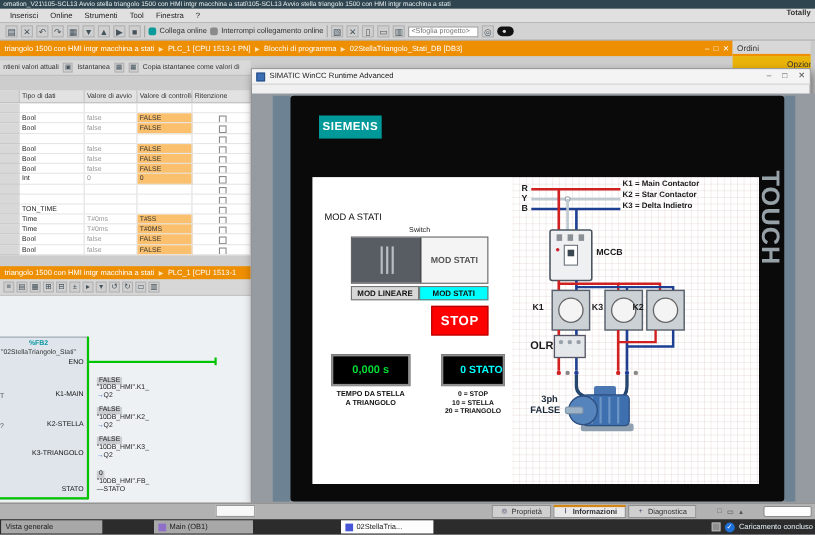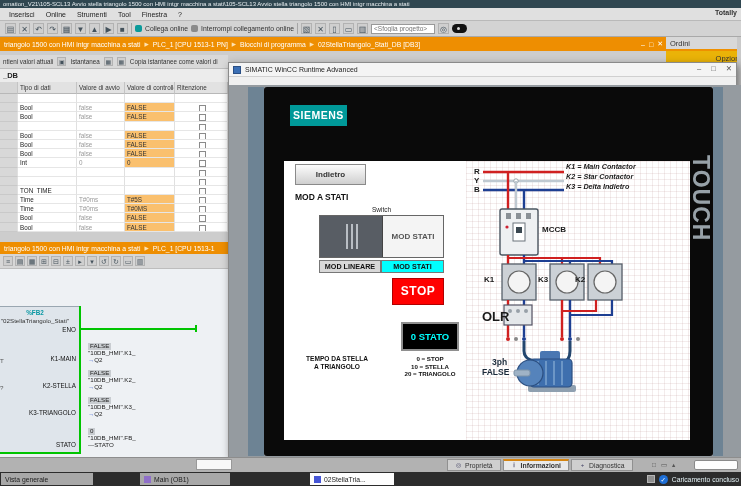--- a/index.html
+++ b/index.html
@@ -87,50 +87,50 @@
   .siemenslogo{position:absolute;left:26px;top:18px;width:57px;height:21px;background:#009999;color:#fff;
                font-weight:bold;font-size:10.5px;line-height:21px;text-align:center;letter-spacing:.5px;}
   .product{position:absolute;right:26px;top:12px;font-size:15.5px;color:#efefef;letter-spacing:1px;}
   .touch{position:absolute;right:-1px;top:68px;height:140px;writing-mode:vertical-rl;
          font-size:23px;font-weight:bold;color:#97a1a8;letter-spacing:1px;}
   .screen{position:absolute;left:20px;top:74px;width:406px;height:279px;background:#fff;}
   
   .hbtn-back{position:absolute;left:11px;top:3px;width:71px;height:21px;
              background:linear-gradient(#fdfdfd,#cfcfcf);border:1px solid #8a8a8a;box-sizing:border-box;
              font-size:8px;font-weight:bold;color:#333;text-align:center;line-height:19px;}
-  .modtitle{position:absolute;left:11px;top:31px;font-size:8.5px;font-weight:bold;color:#111;}
+  .modtitle{position:absolute;left:11px;top:31px;font-size:8.5px;font-weight:normal;color:#111;}
   .swlabel{position:absolute;left:35px;top:45px;width:125px;text-align:center;font-size:6.5px;color:#222;}
   .toggle{position:absolute;left:35px;top:54px;width:125px;height:43px;border:1px solid #666;
           background:#f4f4f4;box-sizing:border-box;}
   .toggle .knob{position:absolute;left:0;top:0;width:62px;height:41px;background:#585d64;border-right:1px solid #444;}
   .toggle .grip{position:absolute;left:26px;top:8px;width:2px;height:25px;background:#b9bec4;box-shadow:5px 0 0 #b9bec4,10px 0 0 #b9bec4;}
   .toggle .tval{position:absolute;left:62px;top:0;width:62px;height:41px;font-size:8px;font-weight:bold;
                 color:#555;text-align:center;line-height:41px;}
   .chip{position:absolute;top:99px;height:13px;border:1px solid #777;box-sizing:border-box;
         font-size:7.2px;font-weight:bold;color:#111;text-align:center;line-height:11px;}
   .chipL{left:35px;width:62px;background:#d8d8d8;}
   .chipR{left:97px;width:63px;background:#00FFFF;}
   .hstart{position:absolute;left:37px;top:117px;width:54px;height:27px;background:#2F9E50;border:1px solid #1d7038;
           color:#fff;font-size:12px;font-weight:bold;text-align:center;line-height:25px;box-sizing:border-box;letter-spacing:.5px;}
   .hstop{position:absolute;left:108px;top:117px;width:52px;height:27px;background:#FF0000;border:1px solid #b00000;
          color:#fff;font-size:12px;font-weight:bold;text-align:center;line-height:25px;box-sizing:border-box;letter-spacing:.5px;}
   .lcd{position:absolute;top:161px;height:29px;background:#000;border:2px solid #8f8f8f;box-sizing:border-box;
        font-weight:bold;text-align:center;line-height:25px;}
   .lcdT{left:17px;width:72px;color:#00DD33;font-size:10px;}
-  .lcdS{left:117px;width:58px;color:#00FFFF;font-size:9.5px;}
+  .lcdS{left:117px;width:58px;color:#00FFFF;font-size:9.5px;text-align:right;}
   .cap{position:absolute;font-size:6.6px;font-weight:bold;color:#111;text-align:center;line-height:8px;}
   .capT{left:7px;top:194px;width:92px;}
   .capS{left:101px;top:194px;width:90px;line-height:7.6px;font-size:6.2px;}
   
   .diagram{position:absolute;left:182px;top:0;width:224px;height:279px;
            background-image:linear-gradient(rgba(190,150,150,.18) 1px,transparent 1px),
                             linear-gradient(90deg,rgba(190,150,150,.18) 1px,transparent 1px);
            background-size:6px 6px;}
   .dlab{position:absolute;font-weight:bold;color:#1a1a1a;white-space:nowrap;}
-  .legend{position:absolute;left:100px;top:1px;width:124px;font-size:7.2px;font-weight:bold;color:#1a1a1a;line-height:10px;font-style:italic;}
+  .legend{position:absolute;left:100px;top:1px;width:124px;font-size:7.2px;font-weight:bold;color:#1a1a1a;line-height:10px;}
   
   .tabsrow{left:0;top:457px;width:741px;height:15px;background:#b2b2b2;border-top:1px solid #8d8d8d;box-sizing:border-box;}
   .cornerbox{position:absolute;left:196px;top:1px;width:36px;height:11px;background:#f8f8f8;border:1px solid #999;box-sizing:border-box;}
   .tabs{position:absolute;left:447px;top:1px;display:flex;gap:2px;}
   .tab{height:12px;padding:0 7px;background:#cfcfcf;border:1px solid #909090;font-size:6.8px;color:#333;
        display:flex;align-items:center;gap:3px;box-sizing:border-box;}
   .tab.active{background:#e9e9e9;font-weight:bold;border-top:2px solid #d58512;}
   .tabico{width:7px;height:7px;font-size:6px;line-height:7px;text-align:center;color:#446;}
   .tabwinctrl{position:absolute;left:652px;top:3px;display:flex;gap:5px;}
   .tabwinctrl span{font-size:6.5px;color:#555;}
@@ -219,21 +219,20 @@
   <div class="abs rstrip"></div>
 
   <div class="abs dbtool">
     <span class="t">ntieni valori attuali</span>
     <span class="tico">▣</span>
     <span class="t">Istantanea</span>
     <span class="tico">▦</span>
     <span class="tico">▦</span>
     <span class="t">Copia istantanee come valori di</span>
   </div>
-  <div class="abs dblabel">_DB</div>
   <div class="abs dbhead" id="db-head">
       <div class="c" style="width:18px;background:#d6d6d6;"></div>
       <div class="c" style="width:59px;">Tipo di dati</div>
       <div class="c" style="width:48px;">Valore di avvio</div>
       <div class="c" style="width:50px;">Valore di controllo</div>
       <div class="c" style="width:53px;">Ritenzione</div>
     </div>
   <div class="abs dbrows" id="db-rows">
       <div class="dbrow">
         <div class="c gut" style="width:18px;"></div>
@@ -443,32 +442,32 @@
       </span>
     </div>
     <div class="wbody">
       <div class="slate" style="left:19px;width:16px;"></div>
       <div class="slate" style="left:484px;width:10px;"></div>
       <div class="bezel">
         <div class="siemenslogo">SIEMENS</div>
         <div class="touch">TOUCH</div>
 
         <div class="screen">
-          <div class="hbtn-back">Indietro</div>
           <div class="modtitle">MOD A STATI</div>
           <div class="swlabel">Switch</div>
           <div class="toggle">
             <div class="knob">
                 <div class="grip"></div>
               </div>
             <div class="tval">MOD STATI</div>
           </div>
           <div class="chip chipL">MOD LINEARE</div>
           <div class="chip chipR">MOD STATI</div>
           <div class="hstop">STOP</div>
+          <div class="lcd lcdT">0,000 s</div>
           <div class="lcd lcdS">0 STATO</div>
           <div class="cap capT">
             <div>TEMPO DA STELLA</div>
               <div>A TRIANGOLO</div>
           </div>
           <div class="cap capS">
             <div>0  =  STOP</div>
               <div>10  =  STELLA</div>
               <div>20 =  TRIANGOLO</div>
           </div>
@@ -546,21 +545,21 @@
             <div class="dlab" style="left:8px;top:24px;font-size:8px;">B</div>
             <div class="legend">
               <div>K1 = Main Contactor</div>
               <div>K2 = Star Contactor</div>
               <div>K3 = Delta Indietro</div>
             </div>
             <div class="dlab" style="left:76px;top:64px;font-size:8px;">MCCB</div>
             <div class="dlab" style="left:18px;top:114px;font-size:8px;">K1</div>
             <div class="dlab" style="left:72px;top:114px;font-size:8px;">K3</div>
             <div class="dlab" style="left:109px;top:114px;font-size:8px;">K2</div>
-            <div class="dlab" style="left:16px;top:148px;font-size:13px;">OLR</div>
+            <div class="dlab" style="left:16px;top:148px;font-size:10px;">OLR</div>
             <div class="dlab" style="left:26px;top:196px;font-size:8.5px;color:#1b2a3a;">3ph</div>
             <div class="dlab" style="left:16px;top:206px;font-size:8.5px;color:#1b2a3a;">FALSE</div>
           </div>
         </div>
       </div>
     </div>
   </div>
 
   <div class="abs tabsrow">
     <div class="cornerbox"></div>

